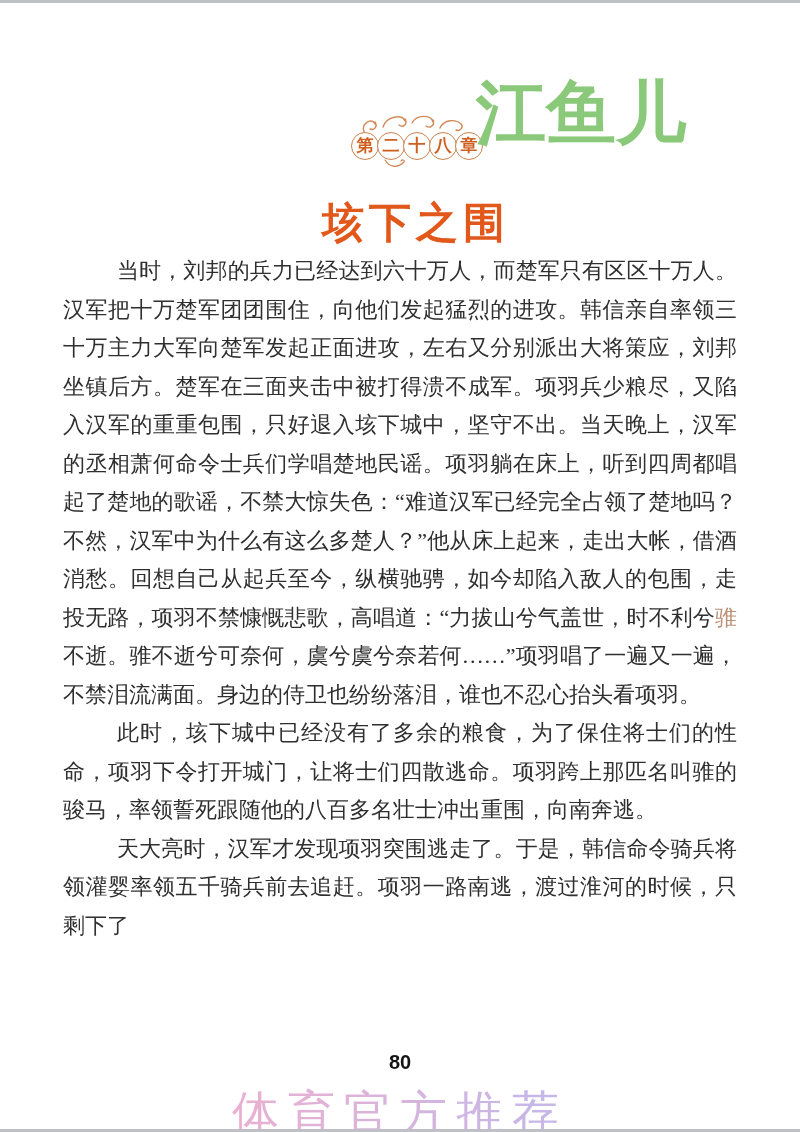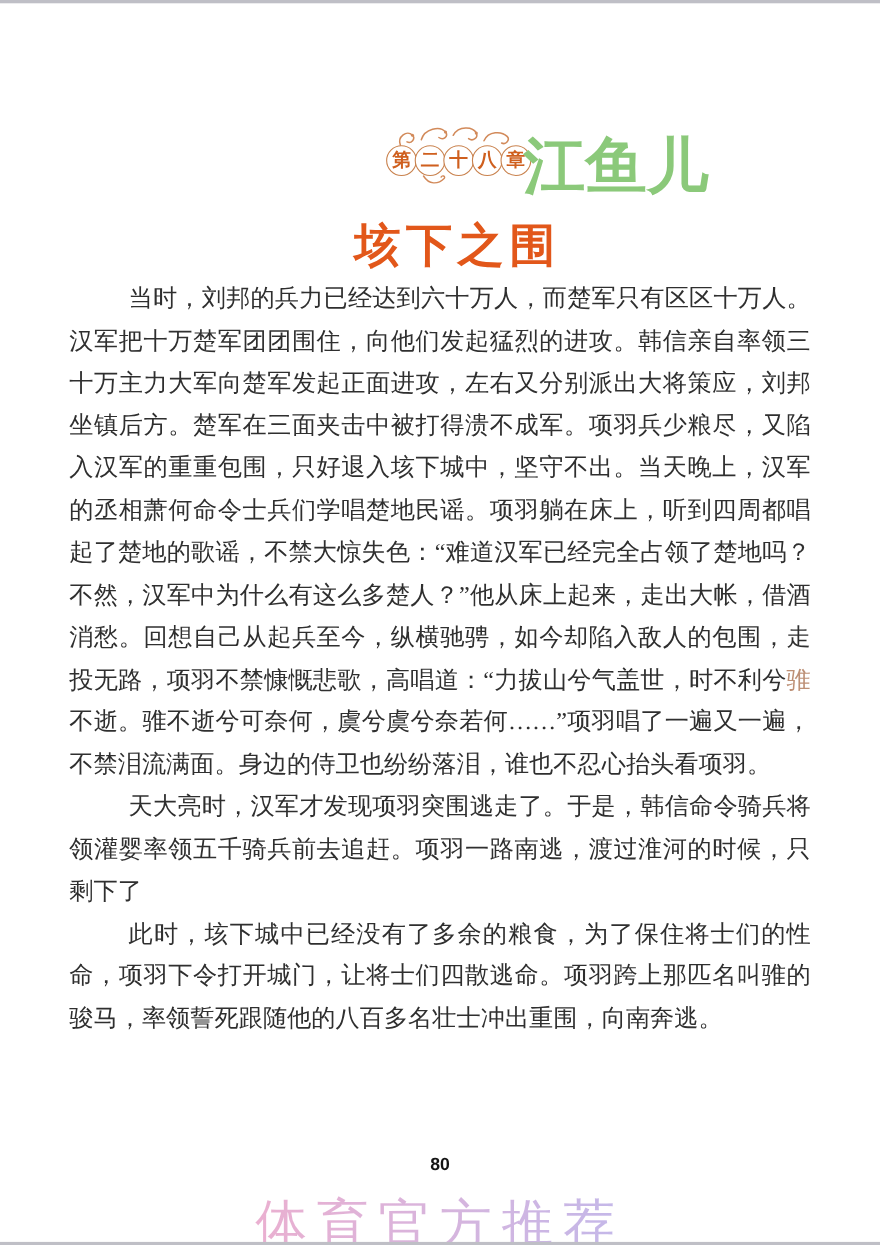--- a/index.html
+++ b/index.html
@@ -38,27 +38,26 @@
     margin-right:-2px;
     background:#fff;
     color:var(--badge-char);
     font-size:17px;font-weight:bold;
     line-height:26px;text-align:center;
   }
   .badge-undercurl{display:block;margin:-3px auto 0 52px;}
 
   .brand-watermark{
     position:absolute;left:476px;top:84px;
-    font-family:Liberation Sans, sans-serif;
+    font-family:Liberation Mono, monospace;
     font-weight:bold;
-    font-size:56px;line-height:1;
+    font-size:70px;line-height:1;
     color:var(--green);
     letter-spacing:0px;
     white-space:nowrap;
-    margin-top:39px;
   }
   .chapter-title{
     position:absolute;left:0;top:179px;width:800px;
     margin:16px;text-align:center;
     font-size:42px;font-weight:bold;
     letter-spacing:5px;
     color:var(--title-orange);
     white-space:nowrap;
   }
 
@@ -71,21 +70,21 @@
     text-justify:inter-ideograph;
   }
   .body-text p{margin:0;text-indent:2.45em;}
   .term-link{color:var(--link);}
 
   
   .page-number{
     position:absolute;left:0;top:1051px;width:800px;
     text-align:center;
     font-family:"Liberation Sans","DejaVu Sans",sans-serif;
-    font-size:16px;font-weight:bold;color:#151515;
+    font-size:20px;font-weight:bold;color:#151515;
     letter-spacing:0px;
   }
   .promo-watermark{
     position:absolute;left:0;bottom:-8px;width:800px;
     text-align:center;
     font-size:47px;line-height:1.15;
     letter-spacing:9px;
     white-space:nowrap;
     color:#d9a8d4;
     background:linear-gradient(100deg,var(--wm-from) 20%,var(--wm-to) 75%);
@@ -123,22 +122,22 @@
       <path d="M2,3 C7,11 15,11 21,5 C22,3 19,2 18,4"></path>
     </svg>
   </div>
 
   <div class="brand-watermark">江鱼儿</div>
 
   <h1 class="chapter-title">垓下之围</h1>
 
   <main class="body-text">
       <p><span>当时，刘邦的兵力已经达到六十万人，而楚军只有区区十万人。汉军把十万楚军团团围住，向他们发起猛烈的进攻。韩信亲自率领三十万主力大军向楚军发起正面进攻，左右又分别派出大将策应，刘邦坐镇后方。楚军在三面夹击中被打得溃不成军。项羽兵少粮尽，又陷入汉军的重重包围，只好退入垓下城中，坚守不出。当天晚上，汉军的丞相萧何命令士兵们学唱楚地民谣。项羽躺在床上，听到四周都唱起了楚地的歌谣，不禁大惊失色：“难道汉军已经完全占领了楚地吗？不然，汉军中为什么有这么多楚人？”他从床上起来，走出大帐，借酒消愁。回想自己从起兵至今，纵横驰骋，如今却陷入敌人的包围，走投无路，项羽不禁慷慨悲歌，高唱道：“力拔山兮气盖世，时不利兮</span><span class="term-link">骓</span><span>不逝。骓不逝兮可奈何，虞兮虞兮奈若何……”项羽唱了一遍又一遍，不禁泪流满面。身边的侍卫也纷纷落泪，谁也不忍心抬头看项羽。</span></p>
+      <p><span>此时，垓下城中已经没有了多余的粮食，为了保住将士们的性命，项羽下令打开城门，让将士们四散逃命。项羽跨上那匹名叫骓的骏马，率领誓死跟随他的八百多名壮士冲出重围，向南奔逃。</span></p>
       <p><span>天大亮时，汉军才发现项羽突围逃走了。于是，韩信命令骑兵将领灌婴率领五千骑兵前去追赶。项羽一路南逃，渡过淮河的时候，只剩下了</span></p>
-      <p><span>此时，垓下城中已经没有了多余的粮食，为了保住将士们的性命，项羽下令打开城门，让将士们四散逃命。项羽跨上那匹名叫骓的骏马，率领誓死跟随他的八百多名壮士冲出重围，向南奔逃。</span></p>
     </main>
 
   <div class="page-number">80</div>
   <div class="promo-watermark">体育官方推荐</div>
 
   <div class="edge-strip bottom"></div>
 
 </div>
 
 </body></html>

